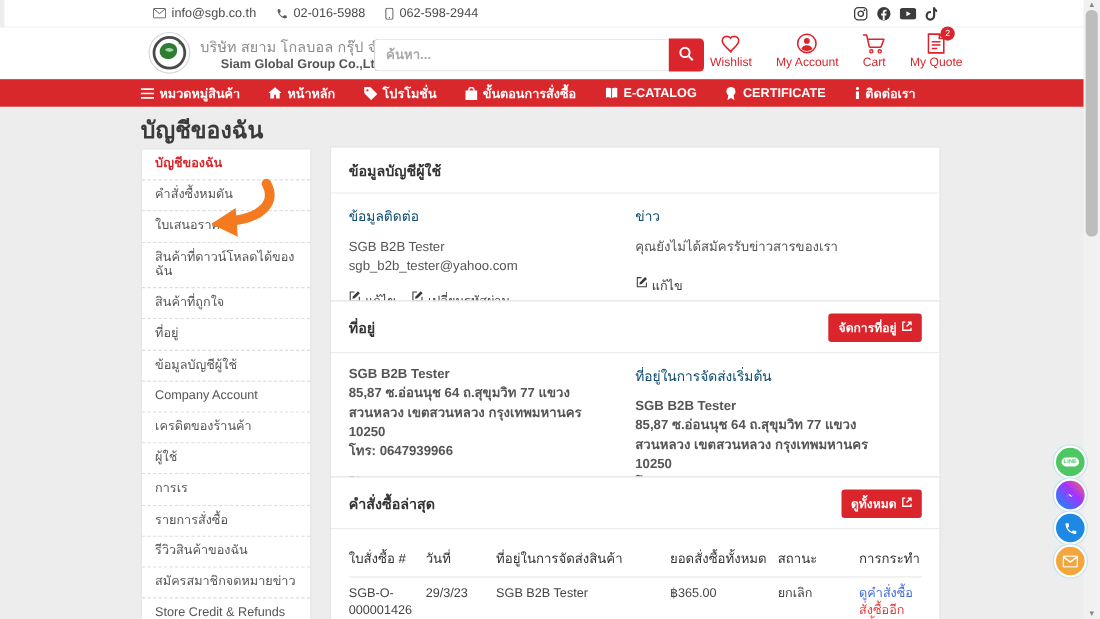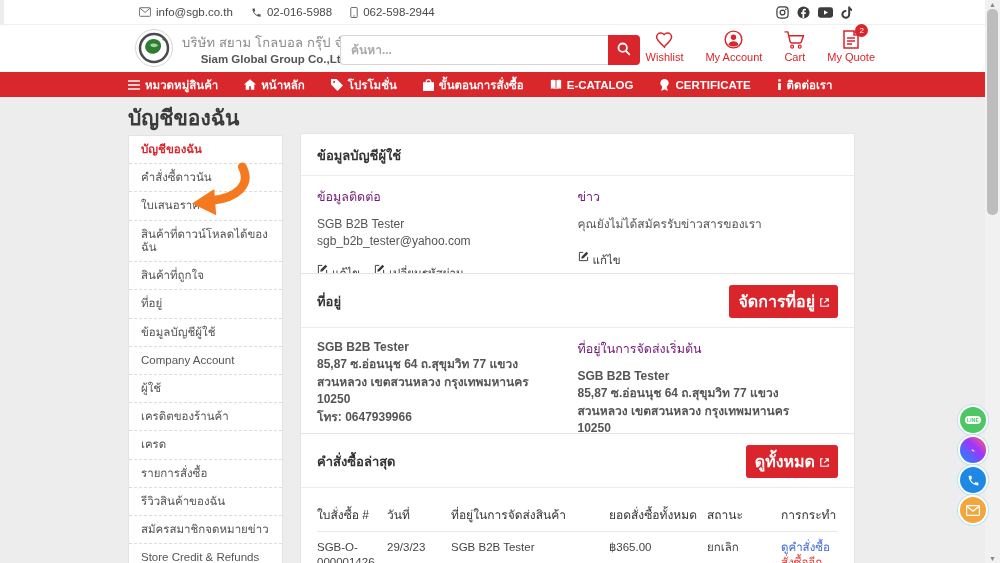--- a/index.html
+++ b/index.html
@@ -54,25 +54,25 @@
   .side-item.active { color:#d9252b; font-weight:bold; }
 
   
   .tut-arrow { position:absolute; left:192px; top:162px; width:58px; height:58px; pointer-events:none; z-index:5; }
 
   
   .card { position:absolute; left:300px; width:555px; background:#fff; border:1px solid #e4e4e4; border-radius:2px; }
   .card-head { display:flex; justify-content:space-between; align-items:center; padding:11px 16px 9px;
                border-bottom:1px solid #ebebeb; }
   .card-title { font-size:13px; font-weight:bold; color:#333; }
-  .red-btn { background:#d9252b; color:#fff; border:none; border-radius:3px; font-size:16px; font-weight:bold;
+  .red-btn { background:#d9252b; color:#fff; border:none; border-radius:3px; font-size:11px; font-weight:bold;
              padding:4px 9px; display:flex; gap:5px; align-items:center; cursor:pointer; font-family:inherit; }
   .card-body { display:flex; padding:11px 16px 14px; }
   .col { width:50%; padding-right:18px; }
-  .blk-label { font-size:12.5px; color:#701a75; margin-bottom:9px; }
+  .blk-label { font-size:12.5px; color:#0c4a6e; margin-bottom:9px; }
   .blk-line { font-size:12px; color:#555; line-height:1.45; }
   .blk-addr { font-size:12px; color:#555; line-height:1.45; font-weight:bold; max-width:255px; }
   .links-row { margin-top:13px; display:flex; gap:14px; }
   .edit-link { font-size:11.5px; color:#3a3a3a; display:flex; gap:4px; cursor:pointer; text-decoration:none; }
   .edit-link svg { display:block; }
 
   
   .otable { padding:6px 16px 10px; }
   .orow { display:grid; grid-template-columns:64px 58px 152px 92px 68px auto; column-gap:6px; }
   .orow.head { align-items:end; padding:14px 0 7px; border-bottom:1px solid #e8e8e8; font-size:12px; color:#333; }
@@ -292,30 +292,30 @@
           </svg>
         </span>
       <span>ติดต่อเรา</span>
     </span>
   </div>
 
   <div class="page-title">บัญชีของฉัน</div>
 
   <div class="sidebar">
     <div class="side-item active">บัญชีของฉัน</div>
-    <div class="side-item">คำสั่งซื้ดาวนัน</div>
+    <div class="side-item">คำสั่งซื้งหมดัน</div>
     <div class="side-item">ใบเสนอราคา</div>
     <div class="side-item">สินค้าที่ดาวน์โหลดได้ของฉัน</div>
     <div class="side-item">สินค้าที่ถูกใจ</div>
     <div class="side-item">ที่อยู่</div>
     <div class="side-item">ข้อมูลบัญชีผู้ใช้</div>
     <div class="side-item">Company Account</div>
+    <div class="side-item">เครดิตของร้านค้า</div>
     <div class="side-item">ผู้ใช้</div>
-    <div class="side-item">เครดิตของร้านค้า</div>
-    <div class="side-item">เครด</div>
+    <div class="side-item">การเร</div>
     <div class="side-item">รายการสั่งซื้อ</div>
     <div class="side-item">รีวิวสินค้าของฉัน</div>
     <div class="side-item">สมัครสมาชิกจดหมายข่าว</div>
     <div class="side-item">Store Credit &amp; Refunds</div>
 
   </div>
 
   <div class="tut-arrow">
     <svg width="58" height="58" viewBox="0 0 60 60">
       <path d="M52 5 C62 24 46 37 20 40" fill="none" stroke="#f5791f" stroke-width="9" stroke-linecap="round"></path>

